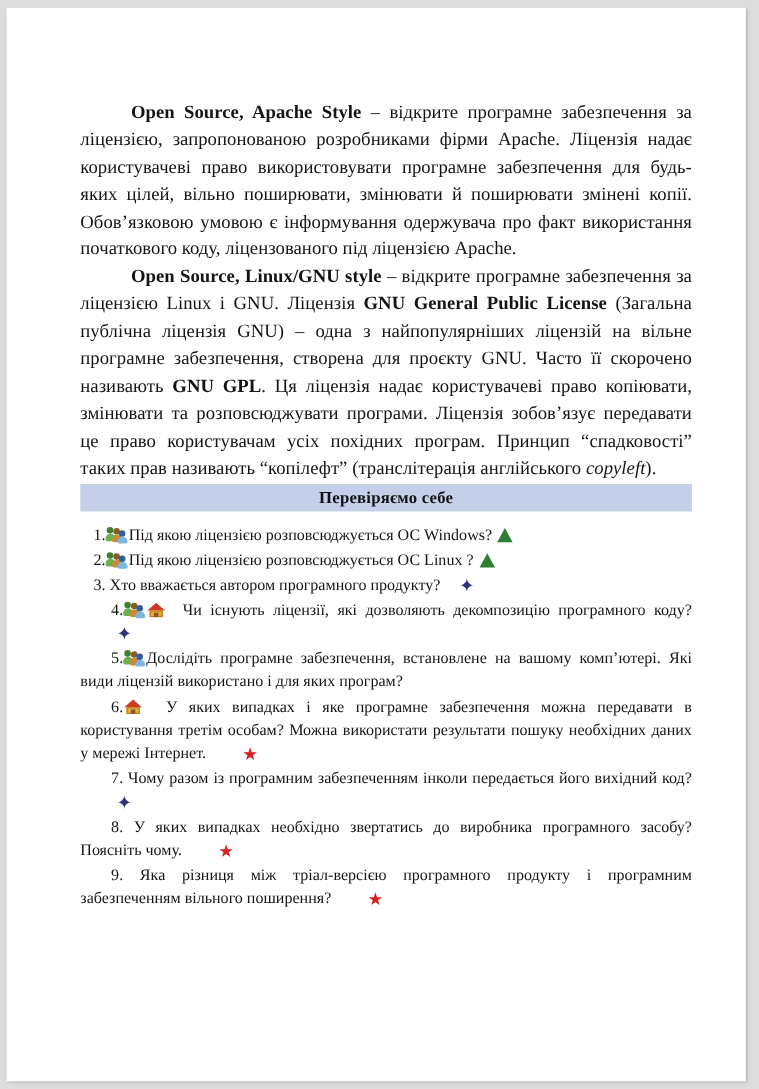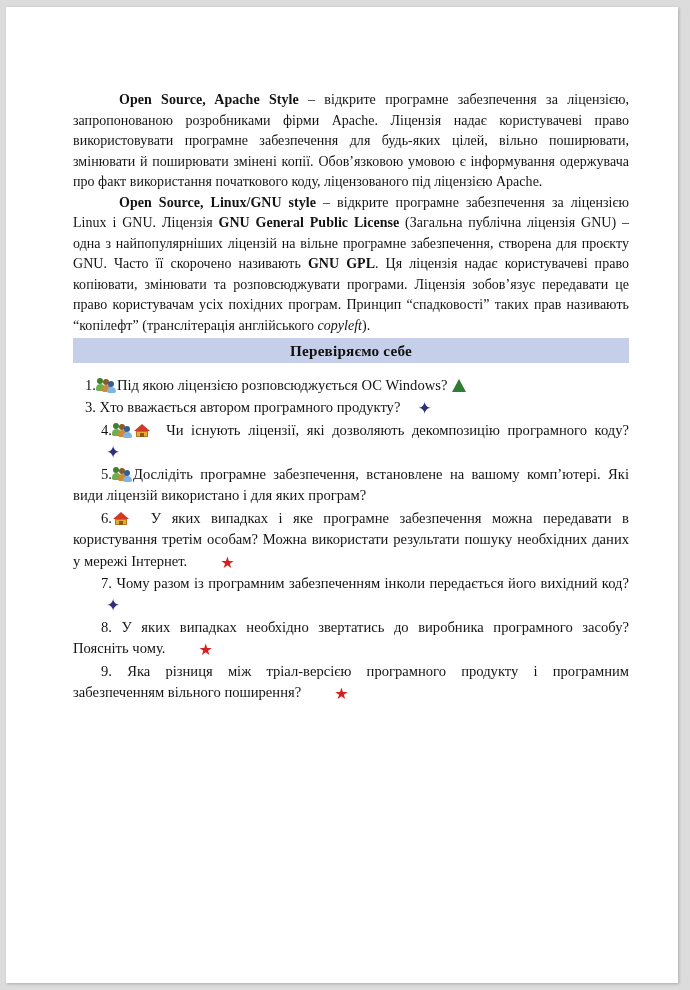--- a/index.html
+++ b/index.html
@@ -28,21 +28,21 @@
 
   .content {
     position: absolute;
     left: 67px;
     top: 83px;
     width: 556px;
   }
 
   p.body-par {
     margin: 0;
-    font-size: 14px;
+    font-size: 17px;
     line-height: 1.465;
     text-align: justify;
     text-indent: 46px;
     color: #141414;
     letter-spacing: 0.03px;
     -webkit-hyphens: none;
     hyphens: none;
   }
   p.body-par + p.body-par {
     margin-top: 0px;
@@ -182,20 +182,21 @@
     <p class="body-par"><span class="b">Open Source, Linux/GNU style</span><span> – відкрите програмне забезпечення за ліцензією Linux і GNU. Ліцензія </span><span class="b">GNU General Public License</span><span> (Загальна публічна ліцензія GNU) – одна з найпопулярніших ліцензій на вільне програмне забезпечення, створена для проєкту GNU. Часто її скорочено називають </span><span class="b">GNU GPL</span><span>. Ця ліцензія надає користувачеві право копіювати, змінювати та розповсюджувати програми. Ліцензія зобов’язує передавати це право користувачам усіх похідних програм. Принцип “спадковості” таких прав називають “копілефт” (транслітерація англійського </span><span class="it">copyleft</span><span>).</span></p>
 
     <div class="banner">
       <span>Перевіряємо себе</span>
     </div>
 
     <div class="qlist">
 
       <div class="q noindent"><span class="qnum">1.</span><span class="icon-inline icon-people"><span class="head h1"></span><span class="body b1"></span><span class="head h2"></span><span class="body b2"></span><span class="head h3"></span><span class="body b3"></span></span><span>Під якою ліцензією розповсюджується ОС Windows?</span><span class="marker marker-triangle-green"></span></div>
 
+      <div class="q noindent"><span class="qnum">2.</span><span class="icon-inline icon-people"><span class="head h1"></span><span class="body b1"></span><span class="head h2"></span><span class="body b2"></span><span class="head h3"></span><span class="body b3"></span></span><span>Під якою ліцензією розповсюджується ОС Linux ?</span><span class="marker marker-triangle-green"></span></div>
 
       <div class="q noindent"><span class="qnum">3.</span>&nbsp;<span>Хто вважається автором програмного продукту?</span><span class="marker marker-star-blue">✦</span></div>
 
       <div class="q indent"><span class="qnum">4.</span><span class="icon-inline icon-people"><span class="head h1"></span><span class="body b1"></span><span class="head h2"></span><span class="body b2"></span><span class="head h3"></span><span class="body b3"></span></span><span class="icon-inline icon-house"><span class="roof"></span><span class="wall"></span><span class="door"></span></span>&nbsp;&nbsp;<span>Чи існують ліцензії, які дозволяють декомпозицію програмного коду?</span><span class="marker marker-star-blue">✦</span></div>
 
       <div class="q indent"><span class="qnum">5.</span><span class="icon-inline icon-people"><span class="head h1"></span><span class="body b1"></span><span class="head h2"></span><span class="body b2"></span><span class="head h3"></span><span class="body b3"></span></span><span>Дослідіть програмне забезпечення, встановлене на вашому комп’ютері. Які види ліцензій використано і для яких програм?</span></div>
 
       <div class="q indent"><span class="qnum">6.</span><span class="icon-inline icon-house"><span class="roof"></span><span class="wall"></span><span class="door"></span></span>&nbsp;&nbsp;<span>У яких випадках і яке програмне забезпечення можна передавати в користування третім особам? Можна використати результати пошуку необхідних даних у мережі Інтернет.</span><span class="marker marker-star-red">★</span></div>
 
       <div class="q indent"><span class="qnum">7.</span>&nbsp;<span>Чому разом із програмним забезпеченням інколи передається його вихідний код?</span><span class="marker marker-star-blue">✦</span></div>

